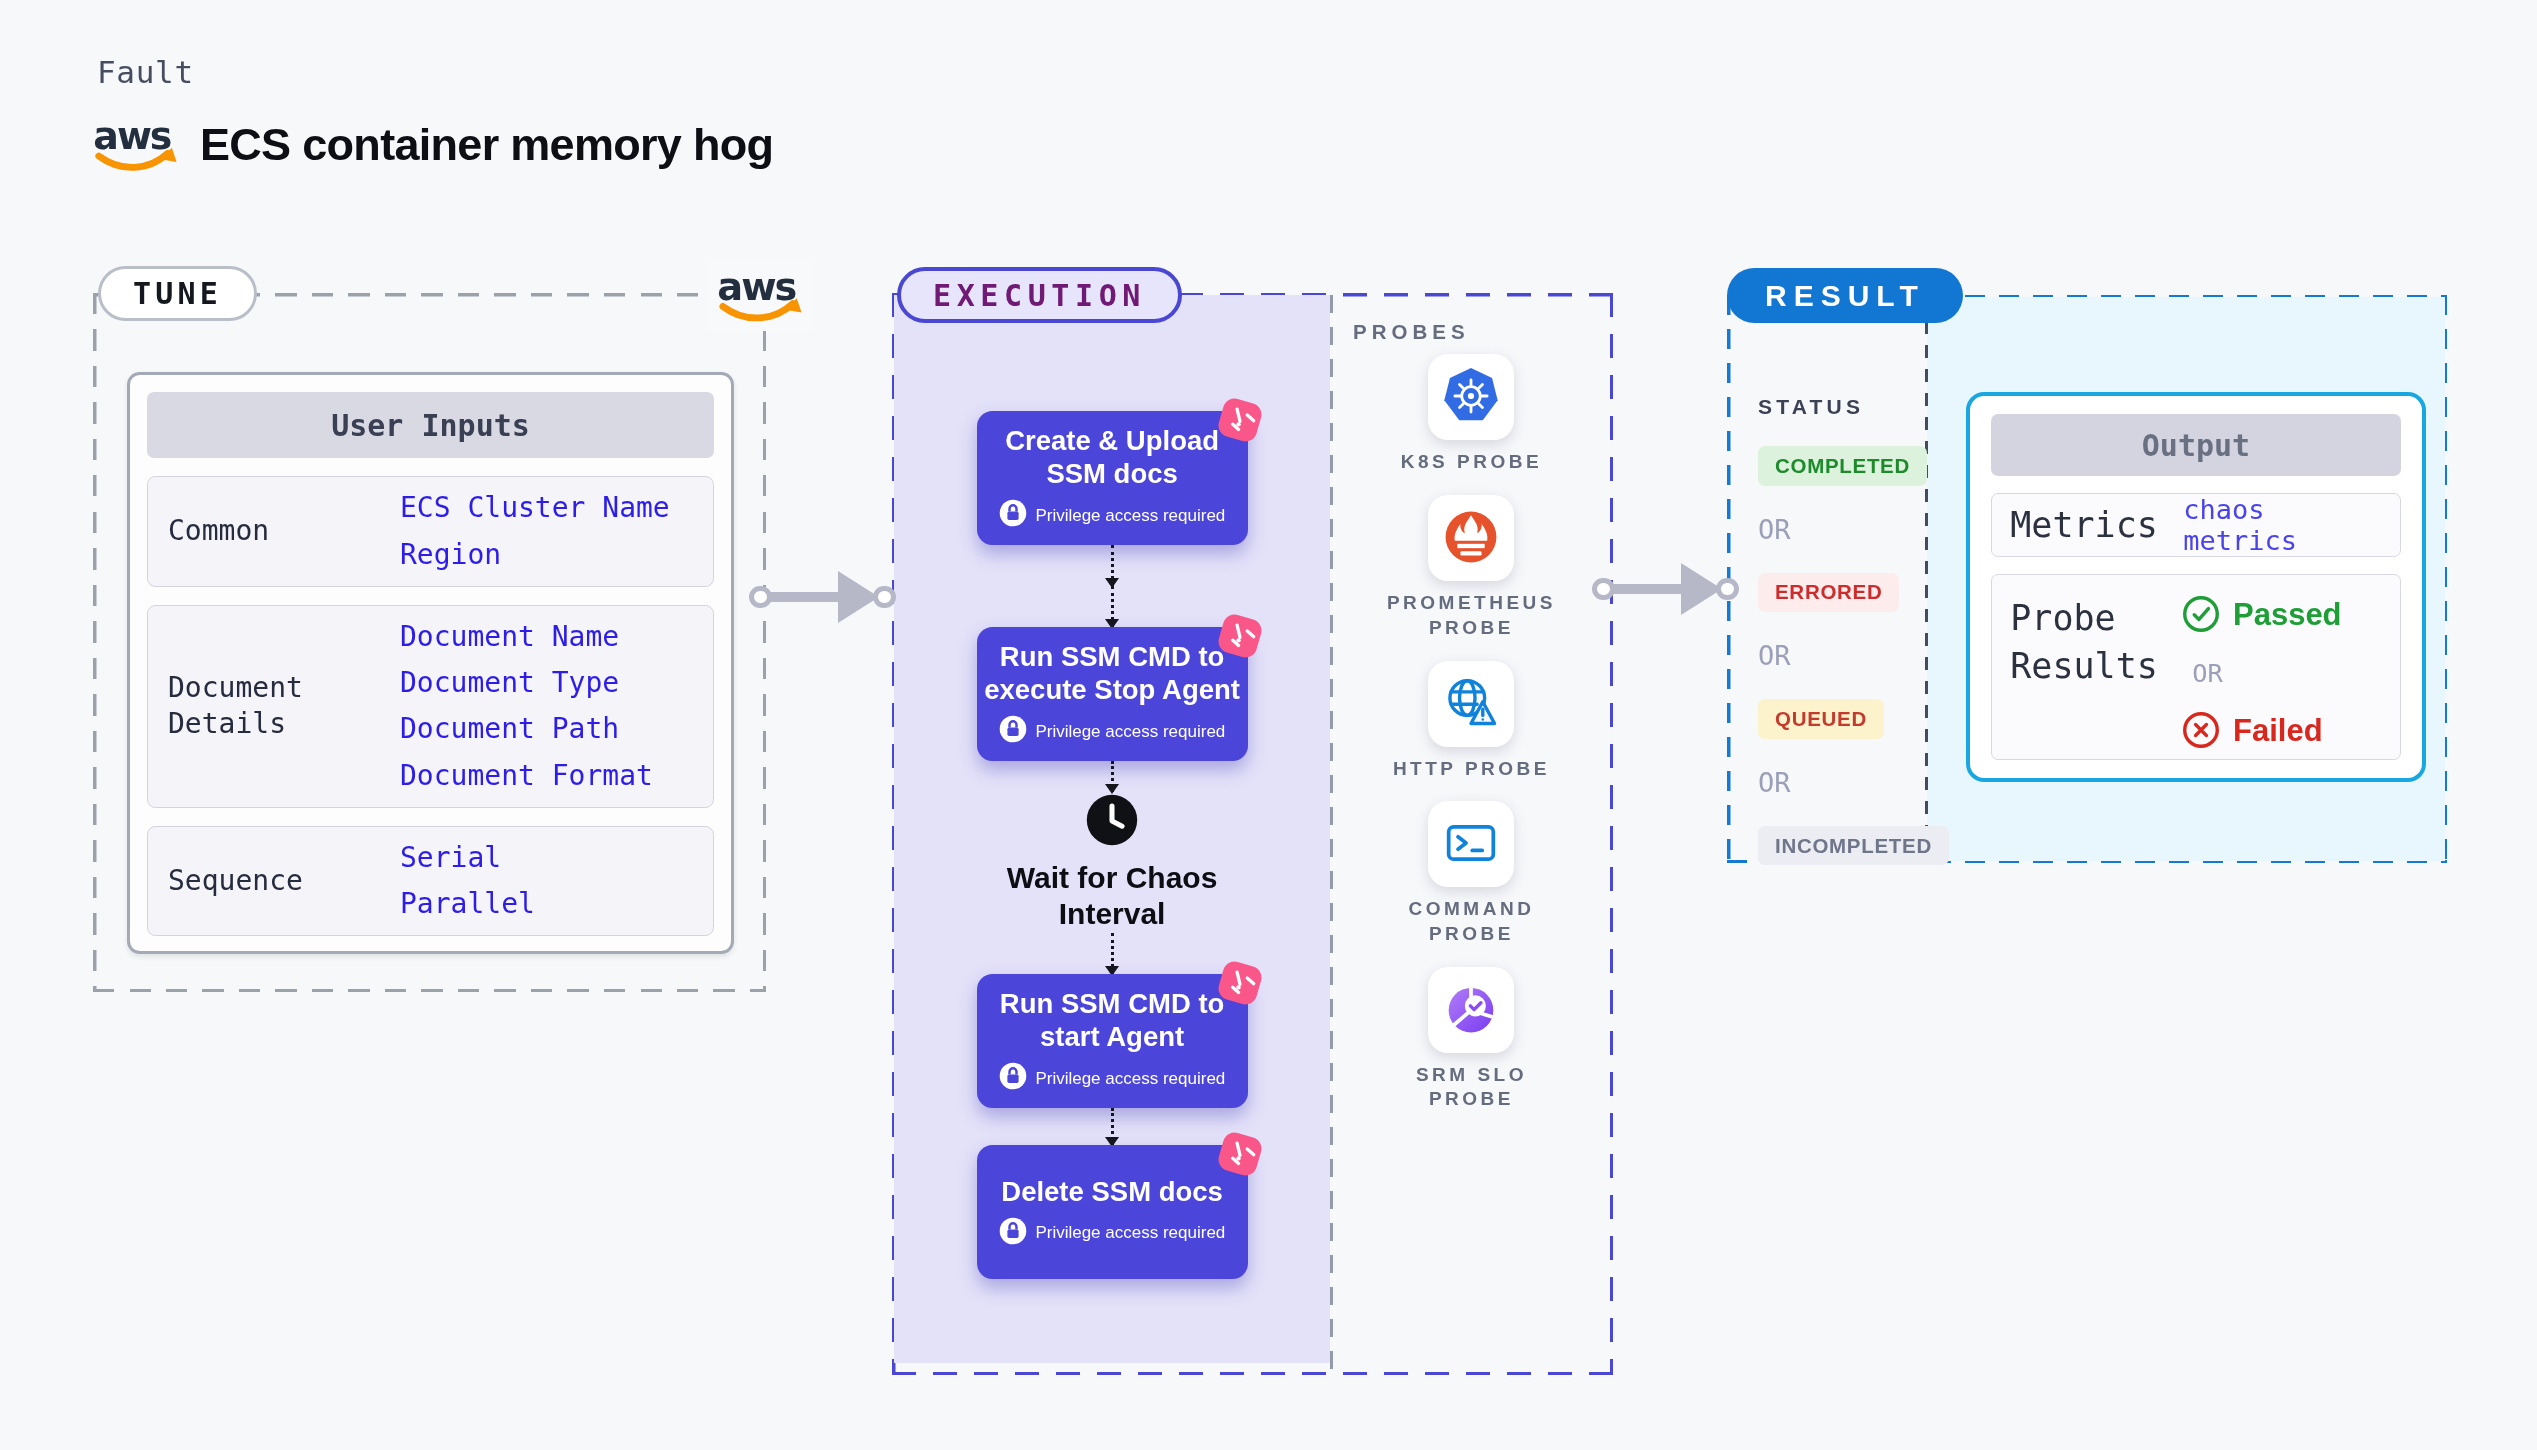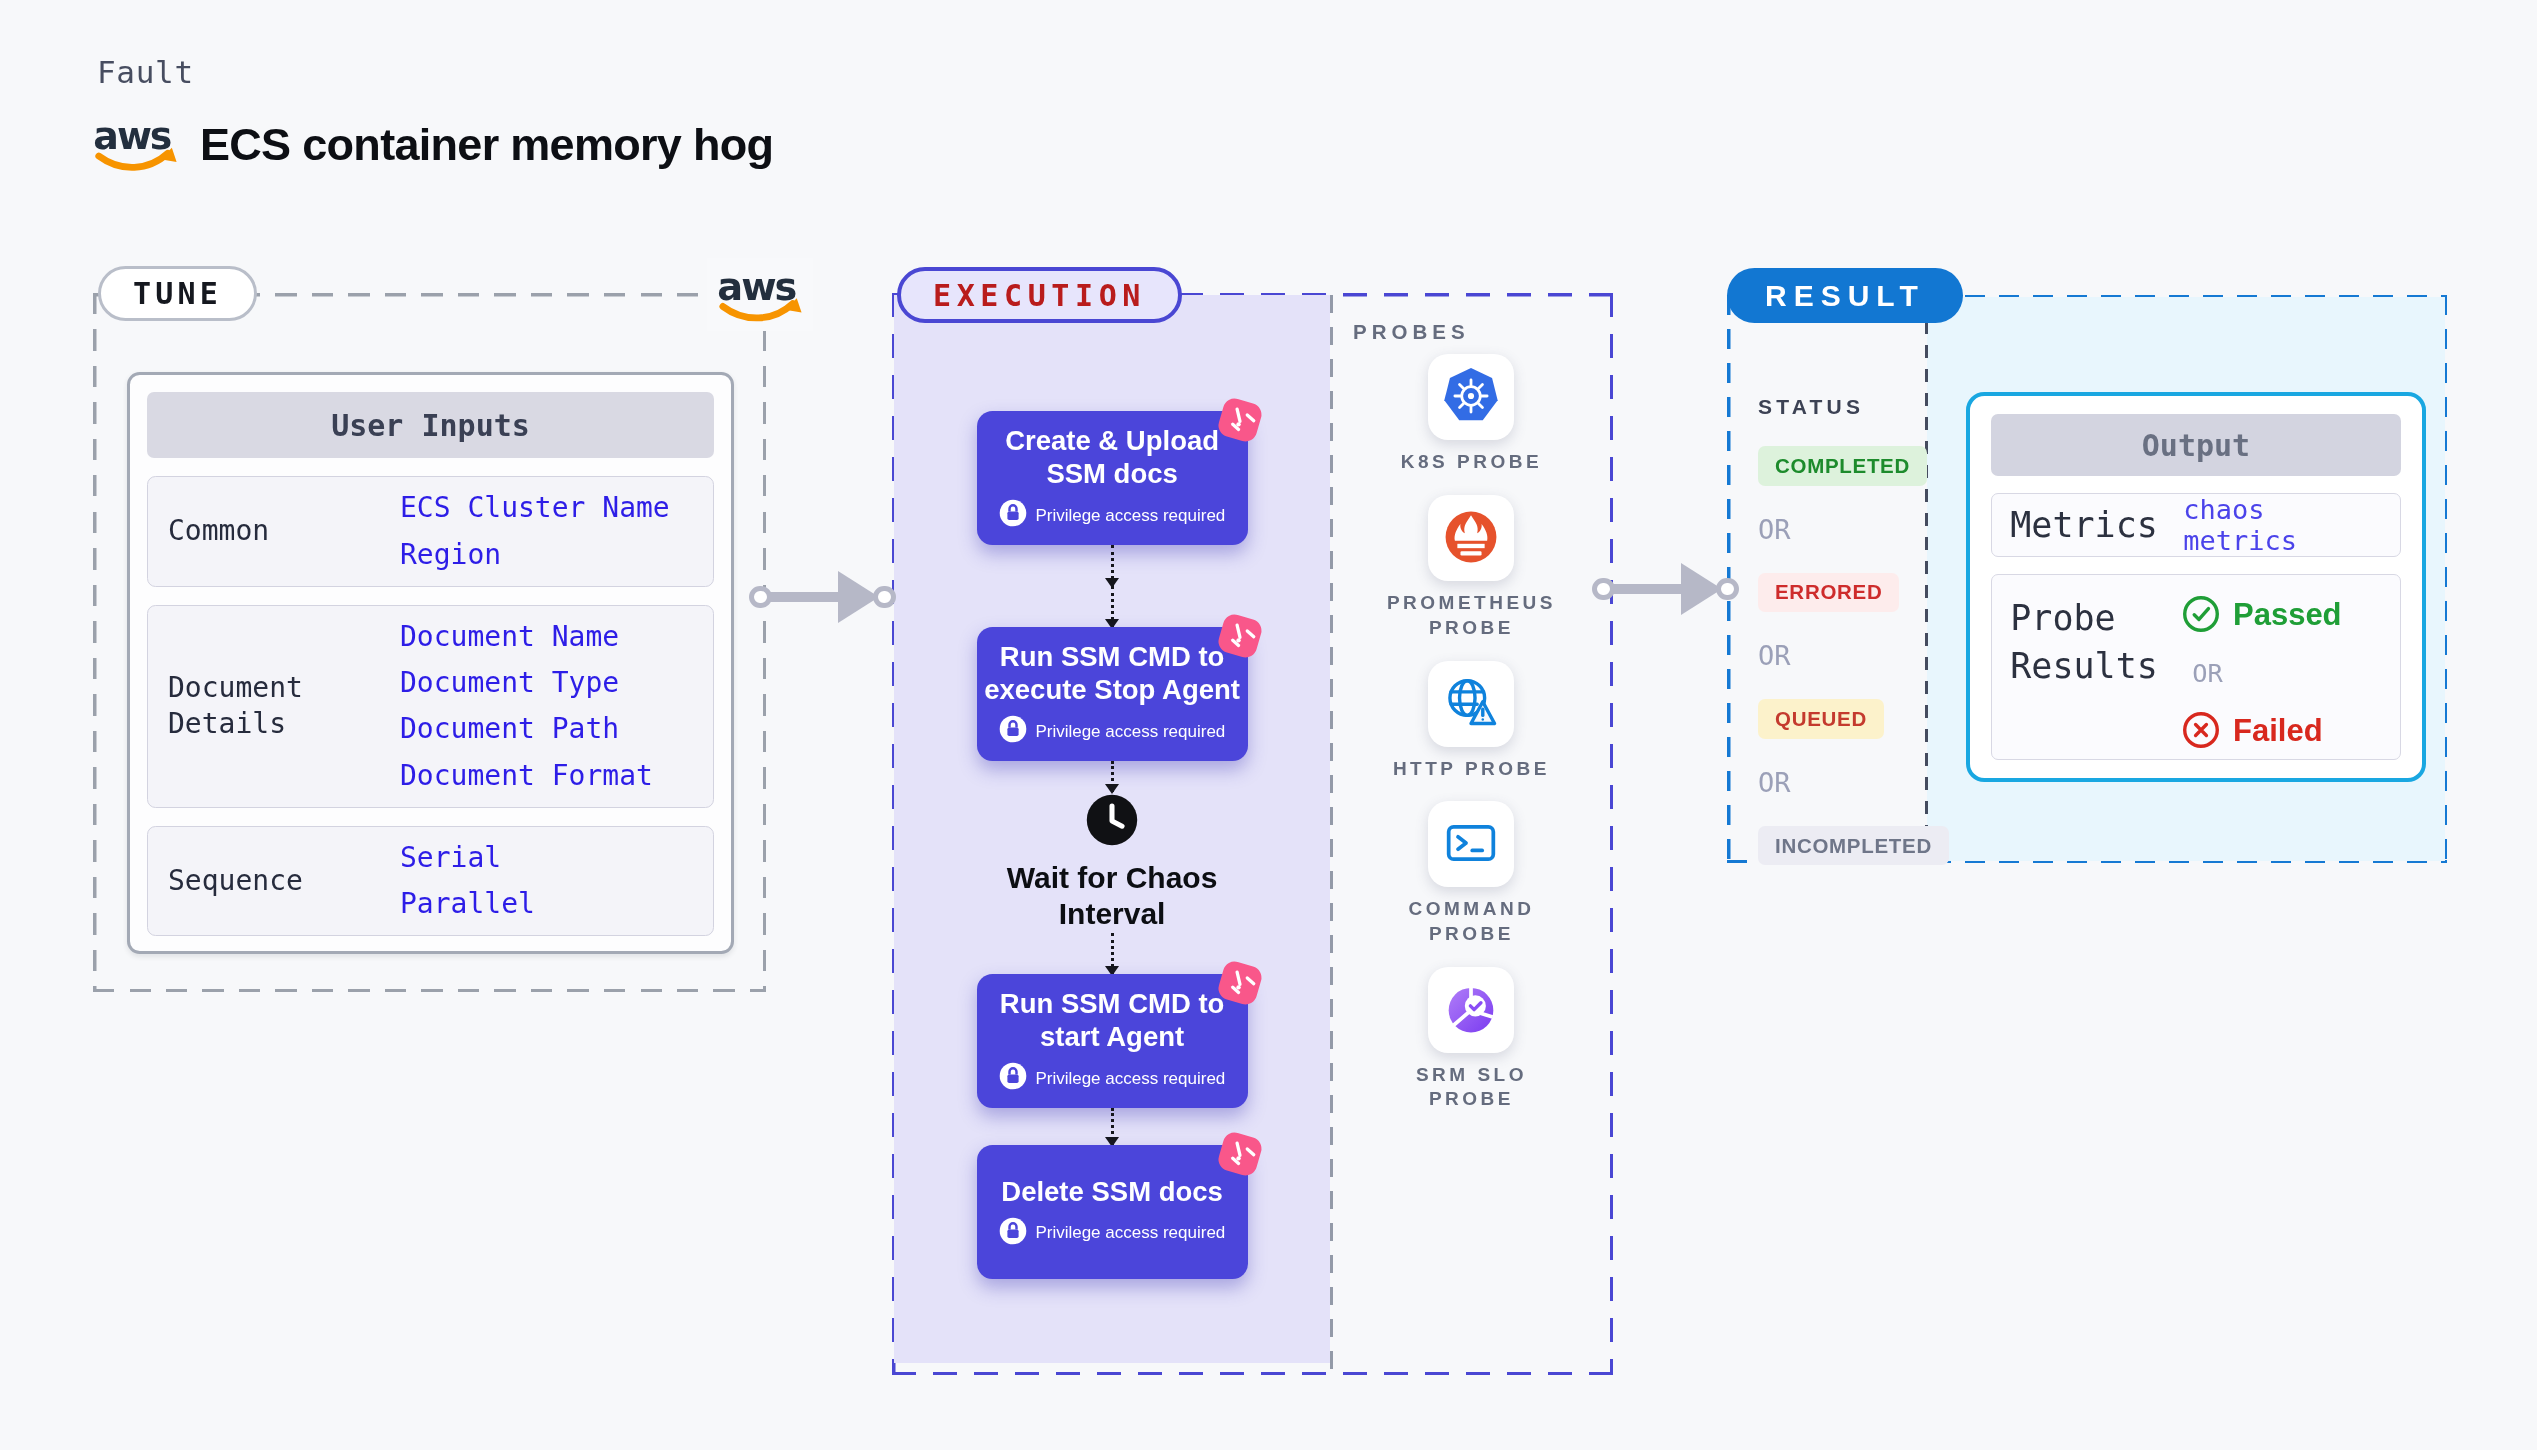--- a/index.html
+++ b/index.html
@@ -24,21 +24,21 @@
   .brand-title{ position:absolute; left:92px; top:114px; display:flex; align-items:center; gap:20px; }
   .brand-title .aws-logo{ width:88px; height:61px; }
   .page-title{ font-size:45px; font-weight:bold; color:#0d0f14; letter-spacing:-0.7px; }
 
   
   .pill{ position:absolute; display:inline-flex; align-items:center; justify-content:center;
          border-radius:34px; font-family:"DejaVu Sans Mono",monospace; font-weight:bold; z-index:5; }
   .pill-tune{ left:98px; top:266px; height:55px; padding:0 32px; background:#ffffff;
               border:3.5px solid #b9bec9; color:#15181f; font-size:30px; letter-spacing:4.2px; }
   .pill-exec{ left:897px; top:267px; height:56px; padding:0 32px; background:#e7e5fc;
-              border:4.2px solid #4a47d3; color:#b91c1c; font-size:30px; letter-spacing:5.6px; }
+              border:4.2px solid #4a47d3; color:#701a75; font-size:30px; letter-spacing:5.6px; }
   .pill-result{ left:1727px; top:268px; height:55px; padding:7px 38px; background:#1277d2;
               color:#fff; font-size:30px; letter-spacing:7px; font-family:"Liberation Sans",sans-serif; }
 
   
   .tune-box{ position:absolute; left:93px; top:293px; width:673px; height:699px; --dc:#9ba1ab; }
   .aws-patch{ position:absolute; left:707px; top:258px; width:106px; height:73px; background:#f8f9fb;
               display:flex; align-items:center; justify-content:center; z-index:6; }
   .aws-patch .aws-logo{ width:89px; height:61px; }
 
   .ui-card{ position:absolute; left:34px; top:79px; width:607px; height:582px; background:#fdfdfe;

